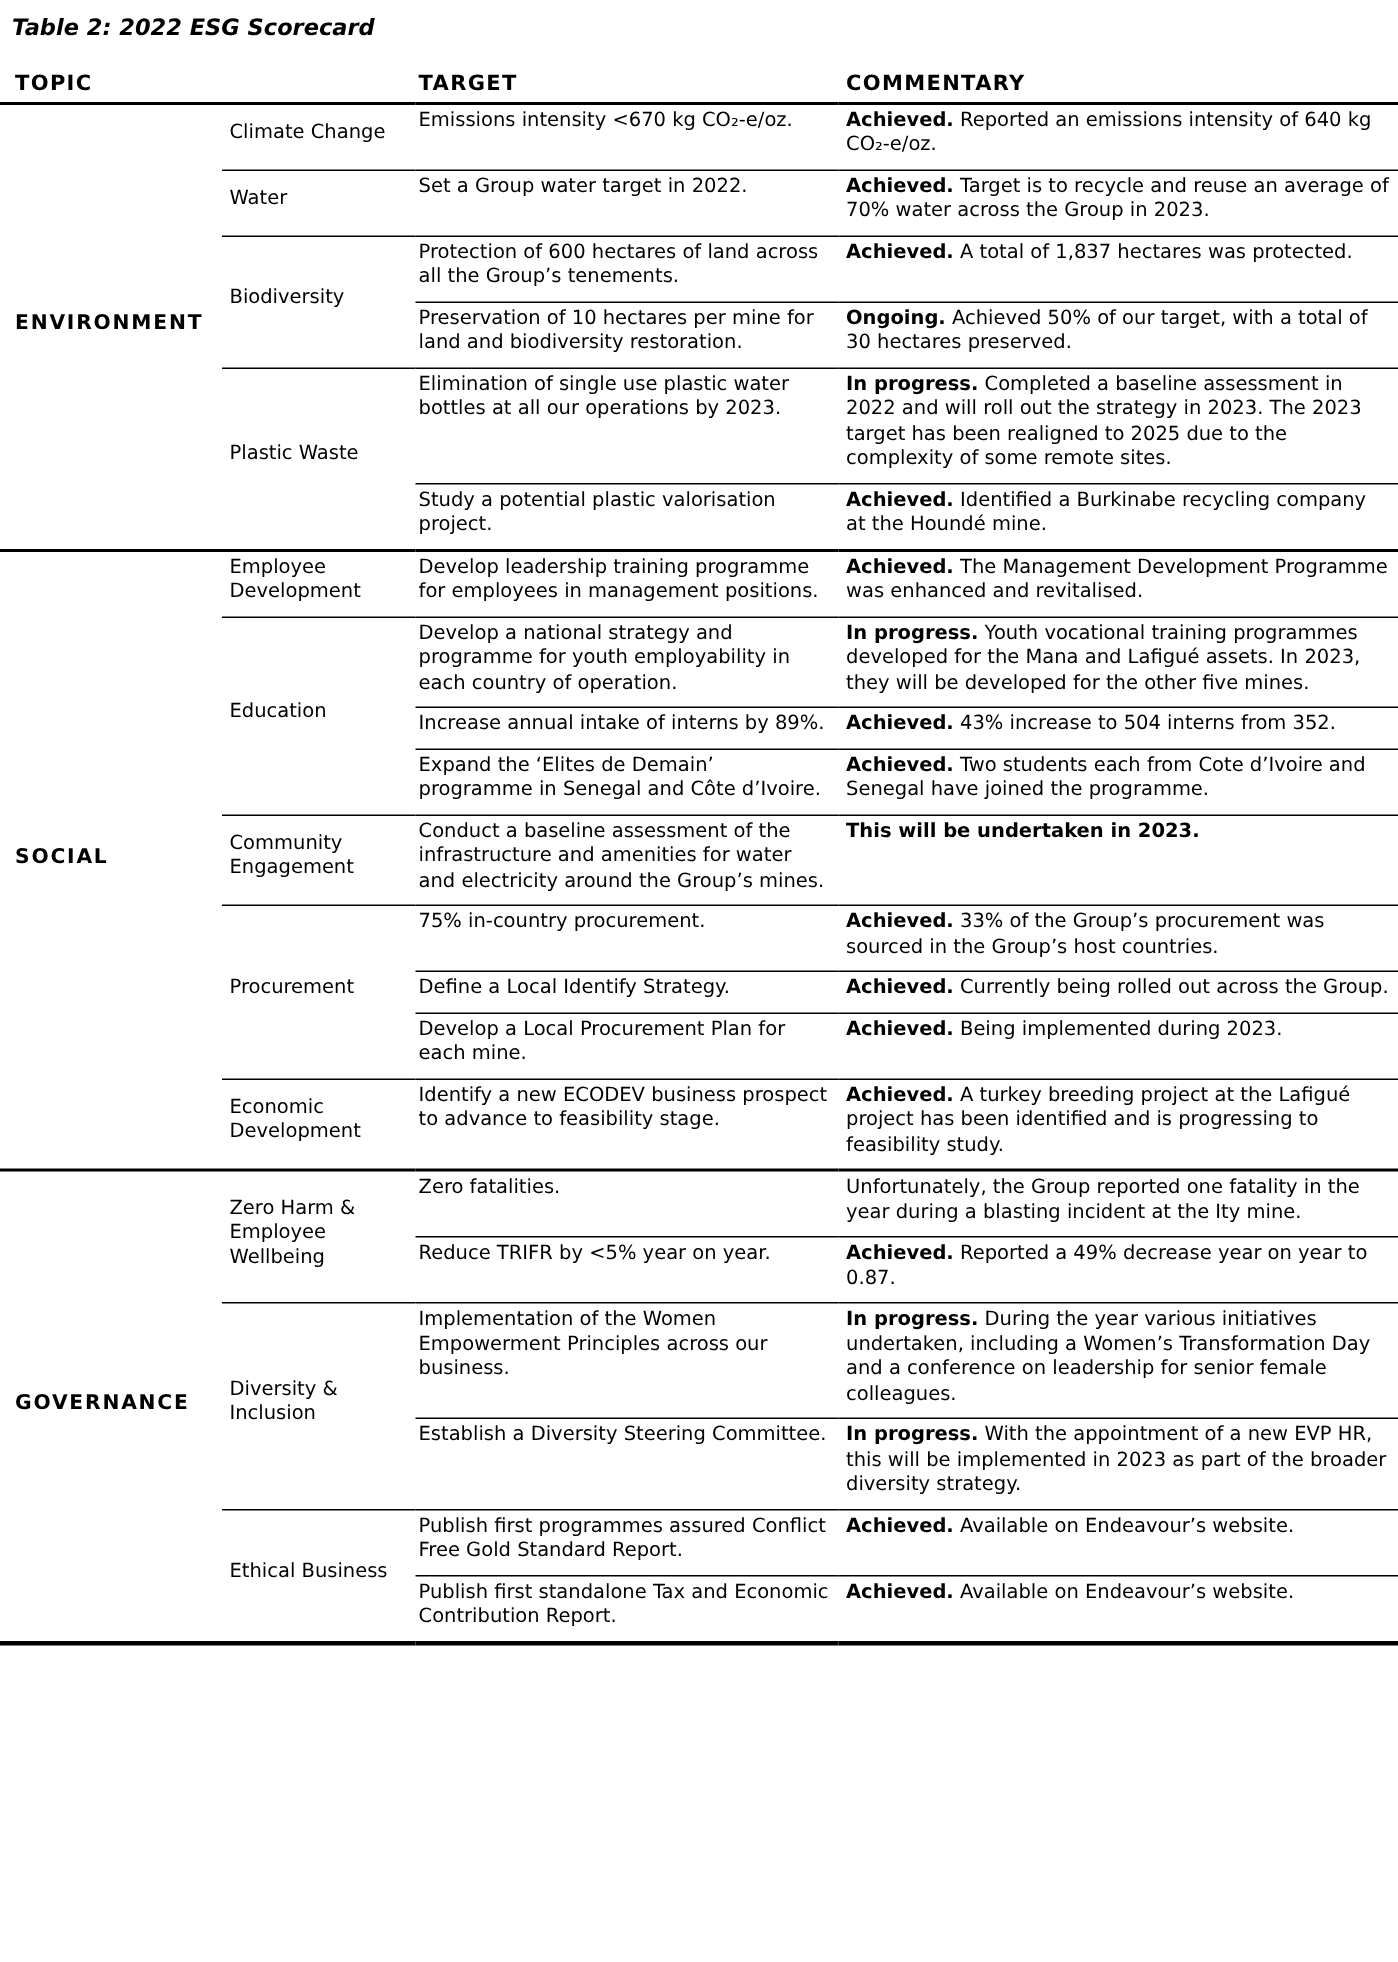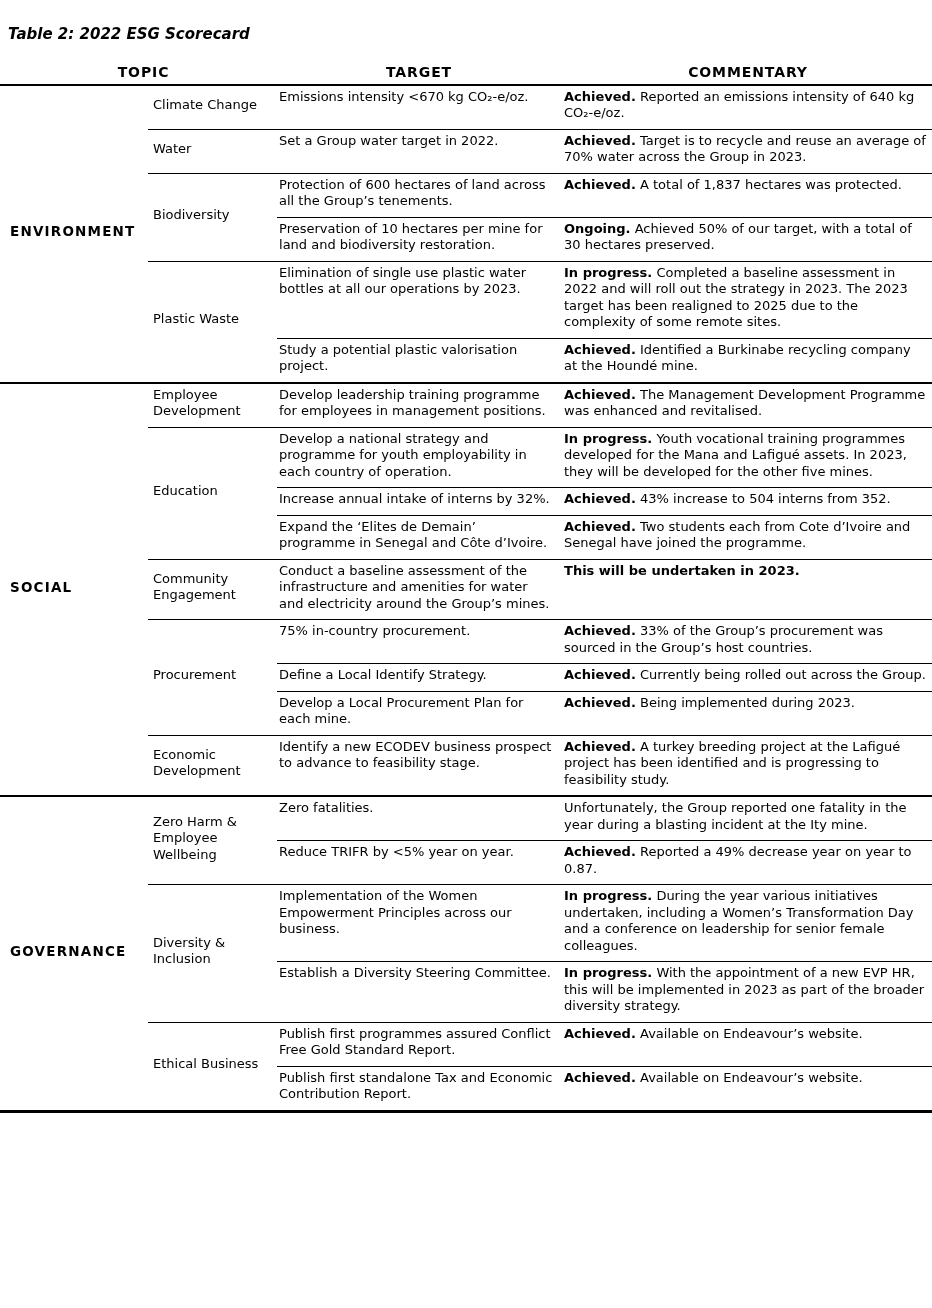--- a/index.html
+++ b/index.html
@@ -7,21 +7,21 @@
     padding: 0;
     background: #ffffff;
     color: #000000;
     font-family: "DejaVu Sans", sans-serif;
   }
   #page {
     width: 932px;
     min-height: 1308px;
     background: #ffffff;
     box-sizing: border-box;
-    padding-top: 25px;
+    padding-top: 9px;
   }
   .doc-title {
     font-family: "DejaVu Sans", sans-serif;
     font-weight: bold;
     font-style: italic;
     font-size: 15px;
     line-height: 18px;
     margin: 0 0 0 8px;
   }
   table.scorecard {
@@ -32,21 +32,21 @@
     border-bottom: 3px solid #000;
     font-size: 13px;
     line-height: 16.5px;
   }
   col.c-group   { width: 148px; }
   col.c-sub     { width: 129px; }
   col.c-target  { width: 282px; }
   col.c-comment { width: 373px; }
 
   th {
-    text-align: center;
+    text-align: left;
     vertical-align: bottom;
     font-family: "DejaVu Sans", sans-serif;
     font-weight: bold;
     font-size: 14px;
     letter-spacing: 0.9px;
     padding: 0 0 3px 0;
     border-bottom: 2.5px solid #000;
   }
   th.h-topic   { padding-left: 10px; }
   th.h-target  { padding-left: 2px; margin-left: 43px; }
@@ -133,21 +133,21 @@
         <td class="s">Employee Development</td>
         <td class="t">Develop leadership training programme for employees in management positions.</td>
         <td class="c"><b>Achieved.</b> <span>The Management Development Programme was enhanced and revitalised.</span></td>
       </tr>
       <tr>
         <td class="s" rowspan="3">Education</td>
         <td class="t">Develop a national strategy and programme for youth employability in each country of operation.</td>
         <td class="c"><b>In progress.</b> <span>Youth vocational training programmes developed for the Mana and Lafigué assets. In 2023, they will be developed for the other five mines.</span></td>
       </tr>
       <tr>
-        <td class="t">Increase annual intake of interns by 32%.</td>
+        <td class="t">Increase annual intake of interns by 89%.</td>
         <td class="c"><b>Achieved.</b> <span>43% increase to 504 interns from 352.</span></td>
       </tr>
       <tr>
         <td class="t">Expand the ‘Elites de Demain’ programme in Senegal and Côte d’Ivoire.</td>
         <td class="c"><b>Achieved.</b> <span>Two students each from Cote d’Ivoire and Senegal have joined the programme.</span></td>
       </tr>
       <tr>
         <td class="s">Community Engagement</td>
         <td class="t">Conduct a baseline assessment of the infrastructure and amenities for water and electricity around the Group’s mines.</td>
         <td class="c"><b>This will be undertaken in 2023.</b> <span></span></td>

